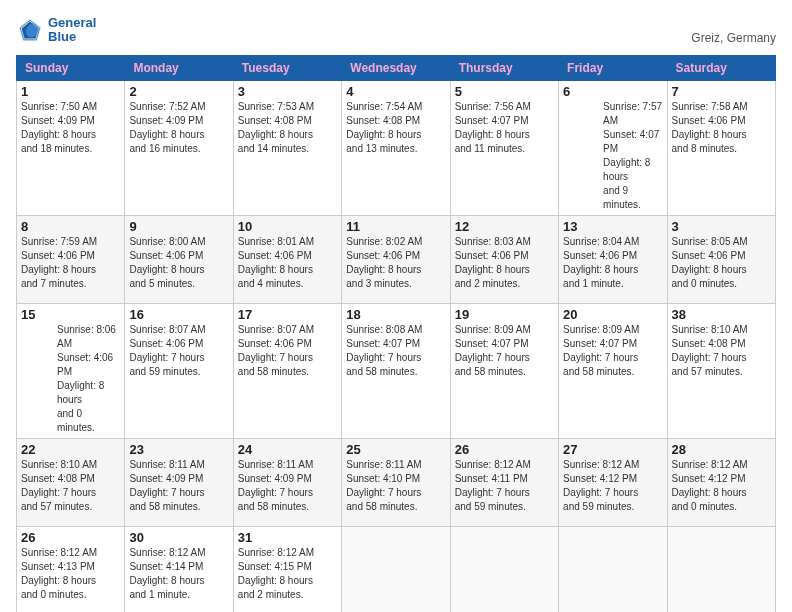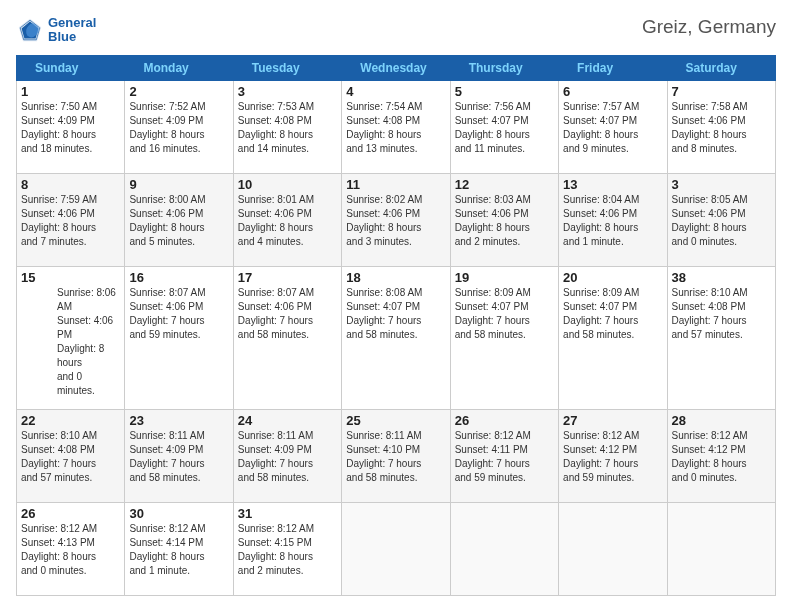--- a/index.html
+++ b/index.html
@@ -13,21 +13,21 @@
     .page {
       width: 792px;
       height: 612px;
       padding: 16px;
       display: flex;
       flex-direction: column;
     }
     .header {
       display: flex;
       justify-content: space-between;
-      align-items: flex-start;
+      align-items: flex-end;
       margin-bottom: 10px;
     }
     .logo {
       display: flex;
       align-items: center;
       font-size: 13px;
       font-weight: bold;
       color: #1a5fa8;
     }
     .logo-text {
@@ -42,36 +42,36 @@
     }
     .title-block {
       text-align: right;
     }
     .month-title {
       font-size: 32px;
       font-weight: bold;
       color: #222;
     }
     .location {
-      font-size: 19px;
+      font-size: 12px;
       color: #555;
     }
     .calendar {
       flex: 1;
       border: 1px solid #ccc;
       border-collapse: collapse;
       width: 100%;
       table-layout: fixed;
     }
     .calendar th {
       background: #1a5fa8;
-      color: #7dd3fc;
+      color: #f9a8d4;
       font-size: 12px;
       font-weight: bold;
-      padding: 5px 18px;
+      padding: 5px 8px;
       border: 1px solid #1a5fa8;
       text-align: left;
     }
     .calendar td {
       border: 1px solid #ccc;
       vertical-align: top;
       padding: 3px 4px;
       font-size: 9.5px;
       color: #333;
       background: #fff;
@@ -164,21 +164,21 @@
           </td>
           <td>
             <span class="day-num">5</span>
             <div class="day-info" style="white-space: pre-line;">Sunrise: 7:56 AM
 Sunset: 4:07 PM
 Daylight: 8 hours
 and 11 minutes.</div>
           </td>
           <td>
             <span class="day-num">6</span>
-            <div class="day-info" style="white-space: pre-line;">Sunrise: 7:57 AM
+            <div class="day-info" style="white-space: pre-line; margin-left: 40px;">Sunrise: 7:57 AM
 Sunset: 4:07 PM
 Daylight: 8 hours
 and 9 minutes.</div>
           </td>
           <td>
             <span class="day-num">7</span>
             <div class="day-info" style="white-space: pre-line;">Sunrise: 7:58 AM
 Sunset: 4:06 PM
 Daylight: 8 hours
 and 8 minutes.</div>

